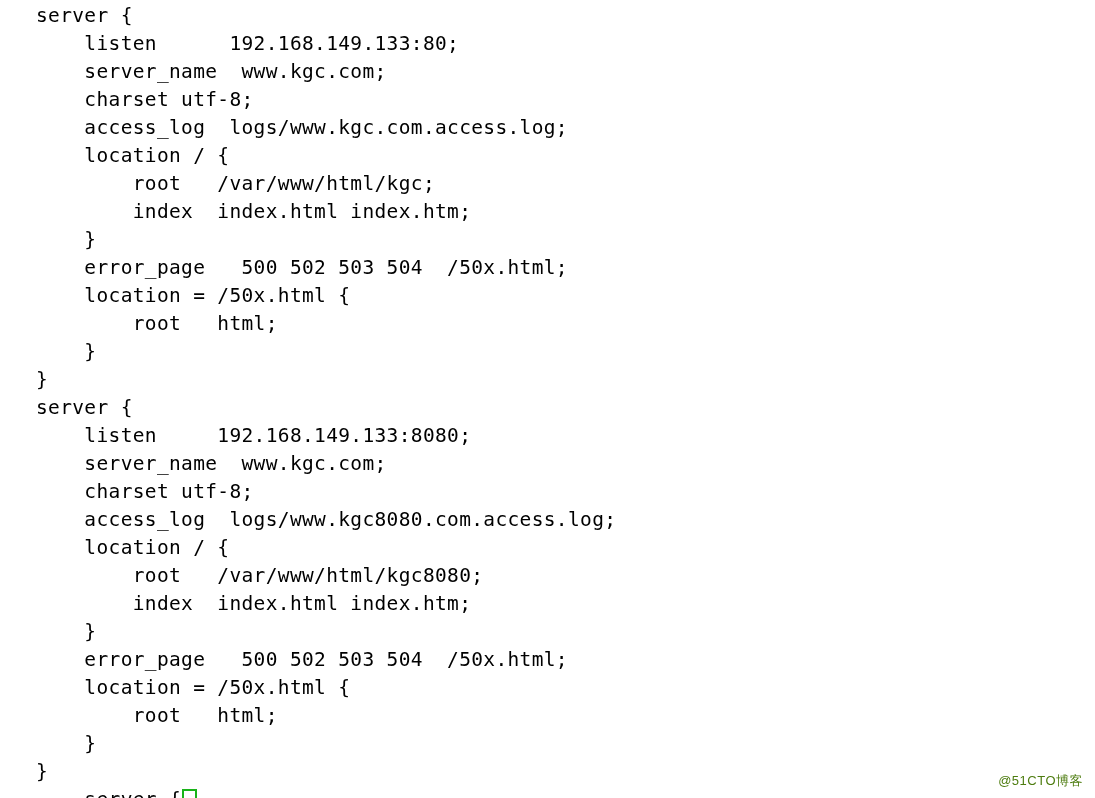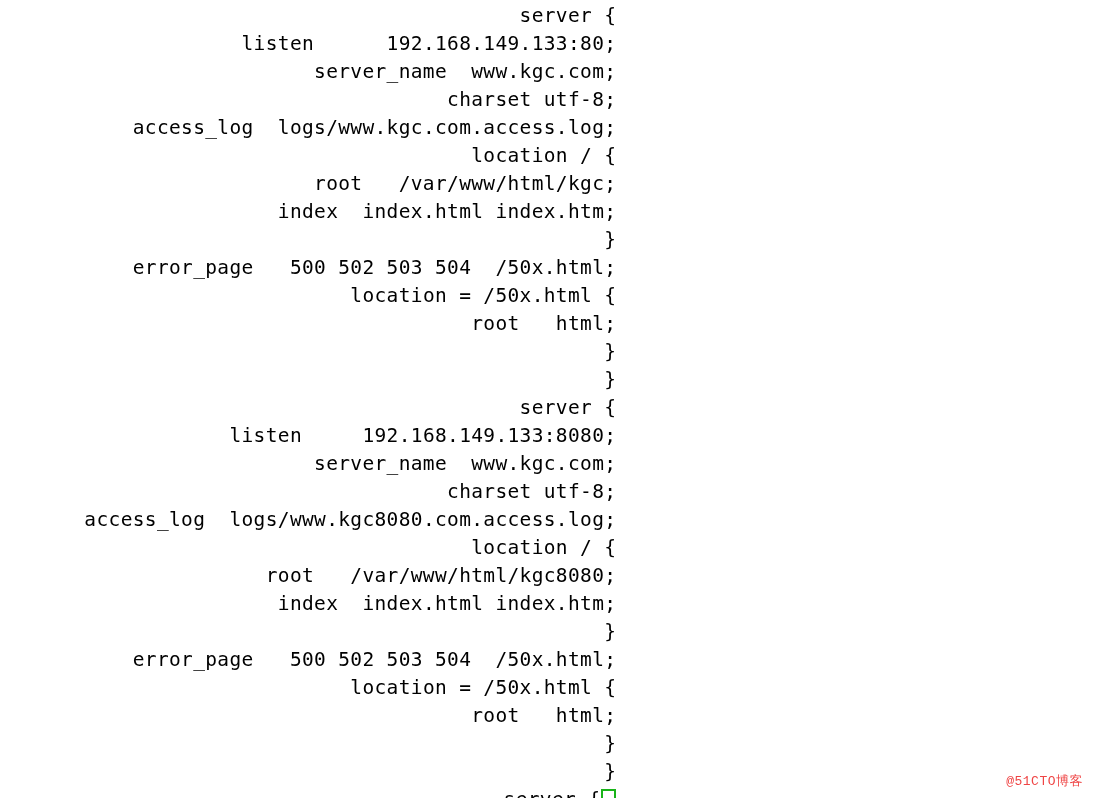--- a/index.html
+++ b/index.html
@@ -8,21 +8,20 @@
     padding: 0;
     background: #ffffff;
   }
   #screen {
     position: relative;
     width: 1095px;
     height: 798px;
     background: #ffffff;
     overflow: hidden;
     font-family: "DejaVu Sans Mono", "Liberation Mono", monospace;
-    text-align: right;
   }
   #code {
     position: absolute;
     left: 36px;
     top: 2px;
     margin: 0;
     padding: 0;
     font-family: "DejaVu Sans Mono", "Liberation Mono", monospace;
     font-size: 19.5px;
     line-height: 28px;
@@ -47,23 +46,23 @@
     height: 21px;
     border: 2px solid #19b319;
     box-sizing: border-box;
     vertical-align: -4px;
     margin-left: 1px;
   }
   #watermark {
     position: absolute;
     right: 12px;
     bottom: 8px;
-    font-family: Liberation Mono, monospace;
+    font-family: Liberation Sans, sans-serif;
     font-size: 13px;
-    color: #ef4444;
+    color: #4d7c0f;
     letter-spacing: 0.5px;
     white-space: pre;
   }
 </style>
 </head>
 <body>
 
 <div id="screen">
 
   <div id="code"><span class="code-line">server {</span><span class="code-line">    listen      192.168.149.133:80;</span><span class="code-line">    server_name  www.kgc.com;</span><span class="code-line">    charset utf-8;</span><span class="code-line">    access_log  logs/www.kgc.com.access.log;</span><span class="code-line">    location / {</span><span class="code-line">        root   /var/www/html/kgc;</span><span class="code-line">        index  index.html index.htm;</span><span class="code-line">    }</span><span class="code-line">    error_page   500 502 503 504  /50x.html;</span><span class="code-line">    location = /50x.html {</span><span class="code-line">        root   html;</span><span class="code-line">    }</span><span class="code-line">}</span><span class="code-line">server {</span><span class="code-line">    listen     192.168.149.133:8080;</span><span class="code-line">    server_name  www.kgc.com;</span><span class="code-line">    charset utf-8;</span><span class="code-line">    access_log  logs/www.kgc8080.com.access.log;</span><span class="code-line">    location / {</span><span class="code-line">        root   /var/www/html/kgc8080;</span><span class="code-line">        index  index.html index.htm;</span><span class="code-line">    }</span><span class="code-line">    error_page   500 502 503 504  /50x.html;</span><span class="code-line">    location = /50x.html {</span><span class="code-line">        root   html;</span><span class="code-line">    }</span><span class="code-line">}</span><span class="code-line clipped"><span>    server {</span><span class="cursor-box" style="border-color: rgb(25, 179, 25);"></span></span></div>

